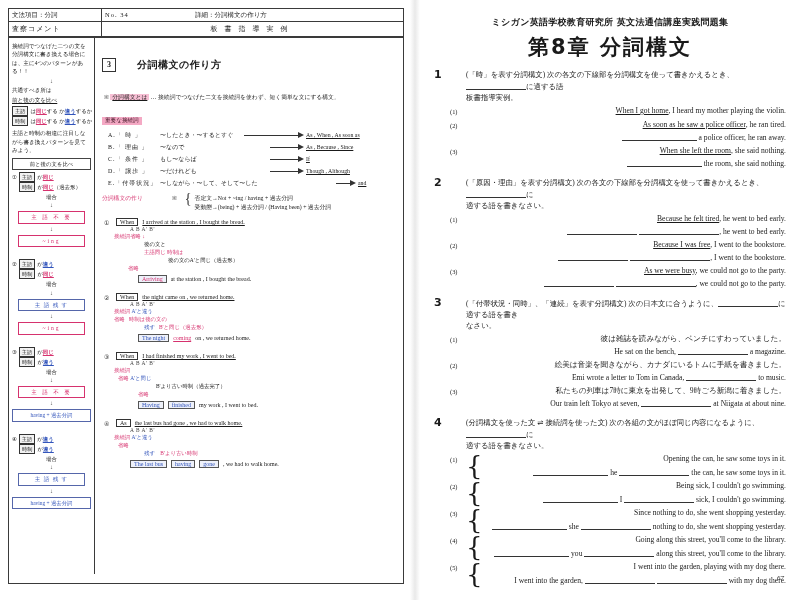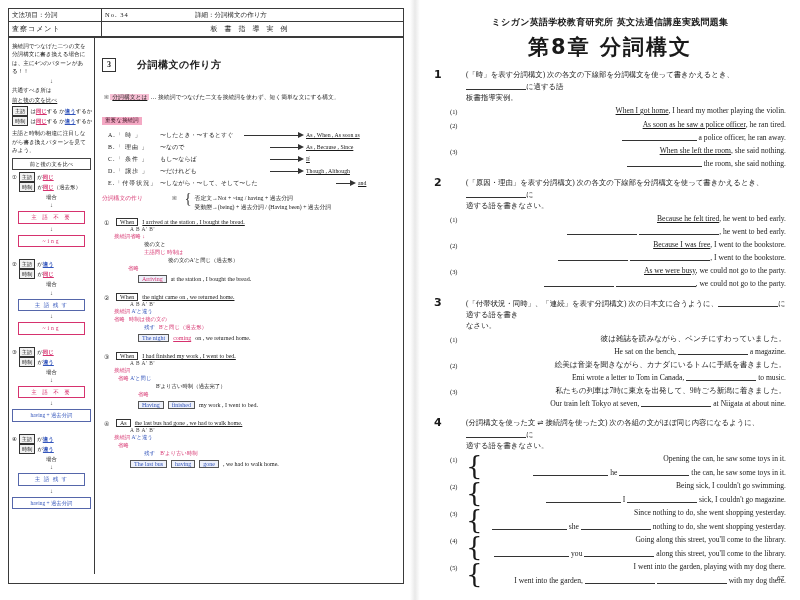--- a/index.html
+++ b/index.html
@@ -453,21 +453,21 @@
             <div>Opening the can, he saw some toys in it.</div>
             <div><span class="blank b75"></span> <span>he</span> <span class="blank b70"></span> <span>the can, he saw some toys in it.</span></div>
           </span>
         </div>
 
         <div class="item">
           <span class="it-no">(2)</span>
           <span class="brace-tall">{</span>
           <span class="it-body pair-lines">
             <div>Being sick, I couldn't go swimming.</div>
-            <div><span class="blank b75"></span> <span>I</span> <span class="blank b70"></span> <span>sick, I couldn't go magazine.</span></div>
+            <div><span class="blank b75"></span> <span>I</span> <span class="blank b70"></span> <span>sick, I couldn't go swimming.</span></div>
           </span>
         </div>
 
         <div class="item">
           <span class="it-no">(3)</span>
           <span class="brace-tall">{</span>
           <span class="it-body pair-lines">
             <div>Since nothing to do, she went shopping yesterday.</div>
             <div><span class="blank b75"></span> <span>she</span> <span class="blank b70"></span> <span>nothing to do, she went shopping yesterday.</span></div>
           </span>

